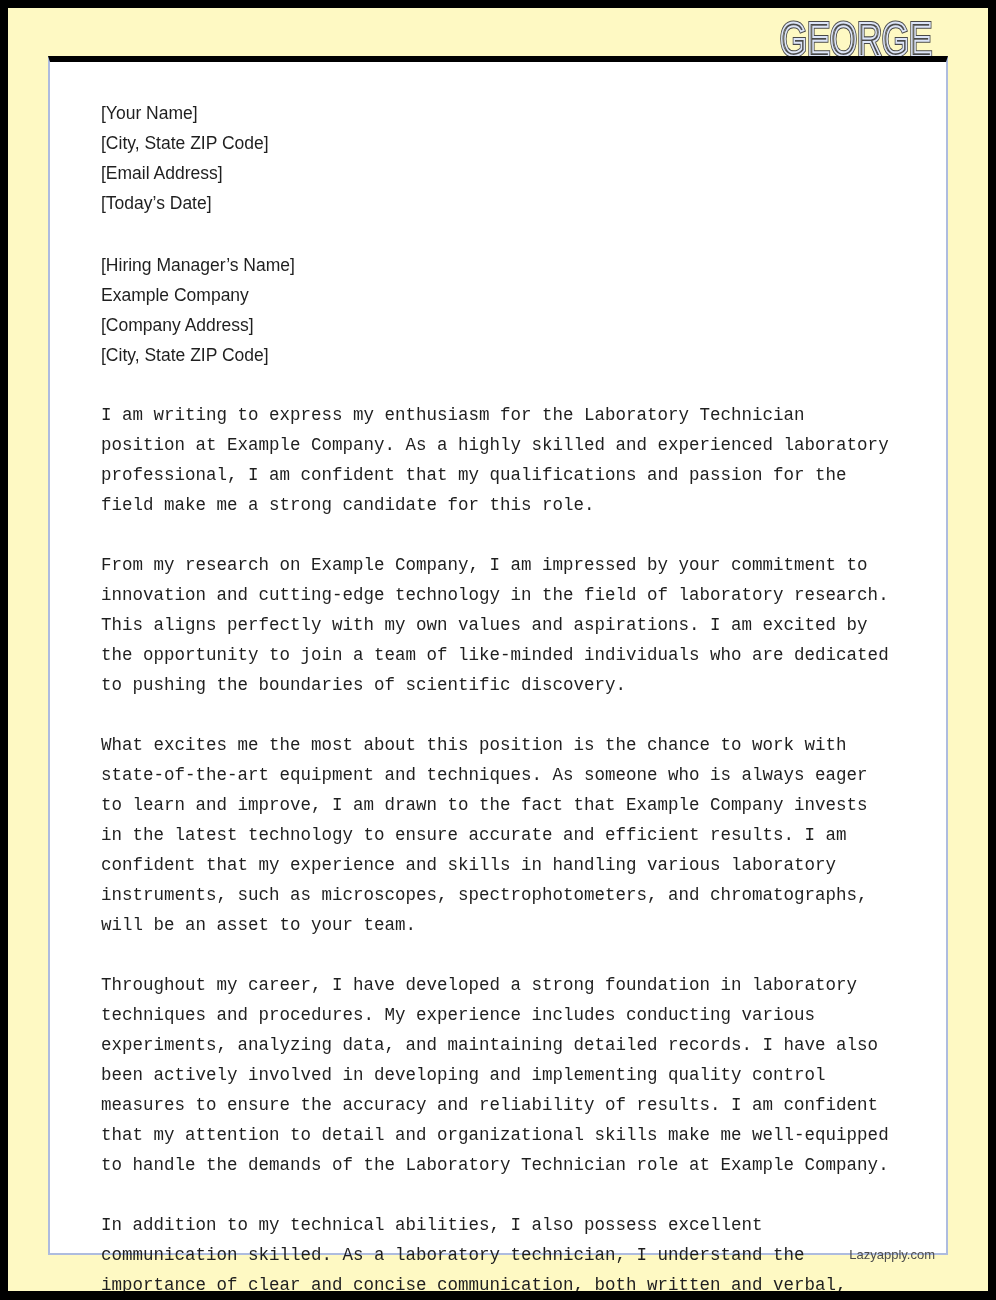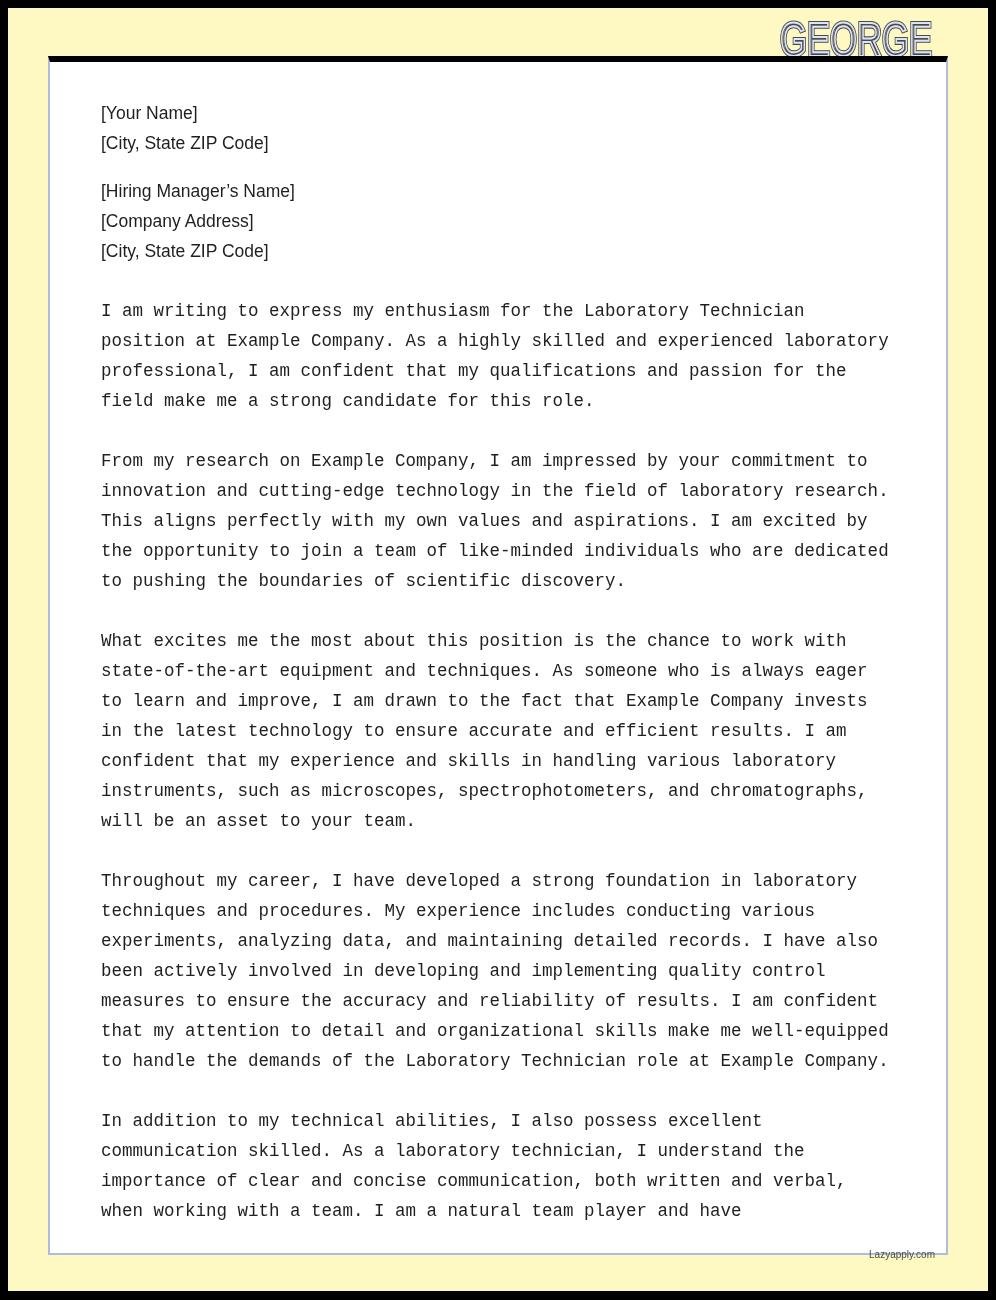--- a/index.html
+++ b/index.html
@@ -38,28 +38,28 @@
   }
   .page-content {
     padding: 36px 52px 0 51px;
     font-size: 17.5px;
     line-height: 30px;
     color: #1f1f1f;
     letter-spacing: 0;
   }
   .address-block { }
   .address-line { white-space: pre; }
-  .recipient-block { margin-top: 18px; }
+  .recipient-block { margin-top: 32px; }
   .salutation { margin-top: 30px; }
   .body-paragraph { margin-top: 30px; font-family: Liberation Mono, monospace; }
   .watermark {
     position: absolute;
     top: 1239px;
     right: 53px;
-    font-size: 10px;
+    font-size: 13px;
     line-height: 16px;
     color: #4d4d4d;
     z-index: 5;
   }
 </style>
 </head>
 <body>
 
 <div class="frame">
 
@@ -69,24 +69,27 @@
       <text x="4" y="41" font-family="Liberation Sans, sans-serif" font-size="48" textLength="152" lengthAdjust="spacingAndGlyphs" fill="none" stroke="#dde5f8" stroke-width="2">GEORGE</text>
     </svg>
   </div>
 
   <div class="page">
     <div class="page-content">
 
       <div class="address-block">
           <div class="address-line">[Your Name]</div>
           <div class="address-line">[City, State ZIP Code]</div>
+          <div class="address-line">[Email Address]</div>
+          <div class="address-line">[Today’s Date]</div>
         </div>
 
       <div class="address-block recipient-block">
           <div class="address-line">[Hiring Manager’s Name]</div>
+          <div class="address-line">Example Company</div>
           <div class="address-line">[Company Address]</div>
           <div class="address-line">[City, State ZIP Code]</div>
         </div>
 
 
       <div>
           <p class="body-paragraph">I am writing to express my enthusiasm for the Laboratory Technician position at Example Company. As a highly skilled and experienced laboratory professional, I am confident that my qualifications and passion for the field make me a strong candidate for this role.</p>
           <p class="body-paragraph">From my research on Example Company, I am impressed by your commitment to innovation and cutting-edge technology in the field of laboratory research. This aligns perfectly with my own values and aspirations. I am excited by the opportunity to join a team of like-minded individuals who are dedicated to pushing the boundaries of scientific discovery.</p>
           <p class="body-paragraph">What excites me the most about this position is the chance to work with state-of-the-art equipment and techniques. As someone who is always eager to learn and improve, I am drawn to the fact that Example Company invests in the latest technology to ensure accurate and efficient results. I am confident that my experience and skills in handling various laboratory instruments, such as microscopes, spectrophotometers, and chromatographs, will be an asset to your team.</p>
           <p class="body-paragraph">Throughout my career, I have developed a strong foundation in laboratory techniques and procedures. My experience includes conducting various experiments, analyzing data, and maintaining detailed records. I have also been actively involved in developing and implementing quality control measures to ensure the accuracy and reliability of results. I am confident that my attention to detail and organizational skills make me well-equipped to handle the demands of the Laboratory Technician role at Example Company.</p>

